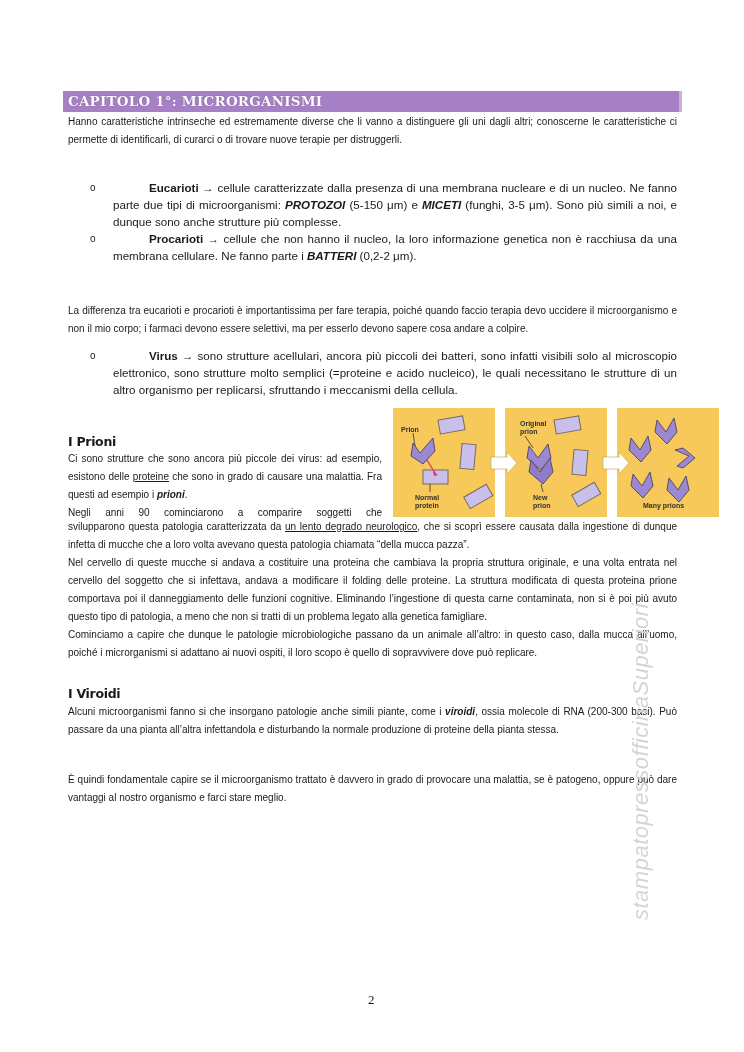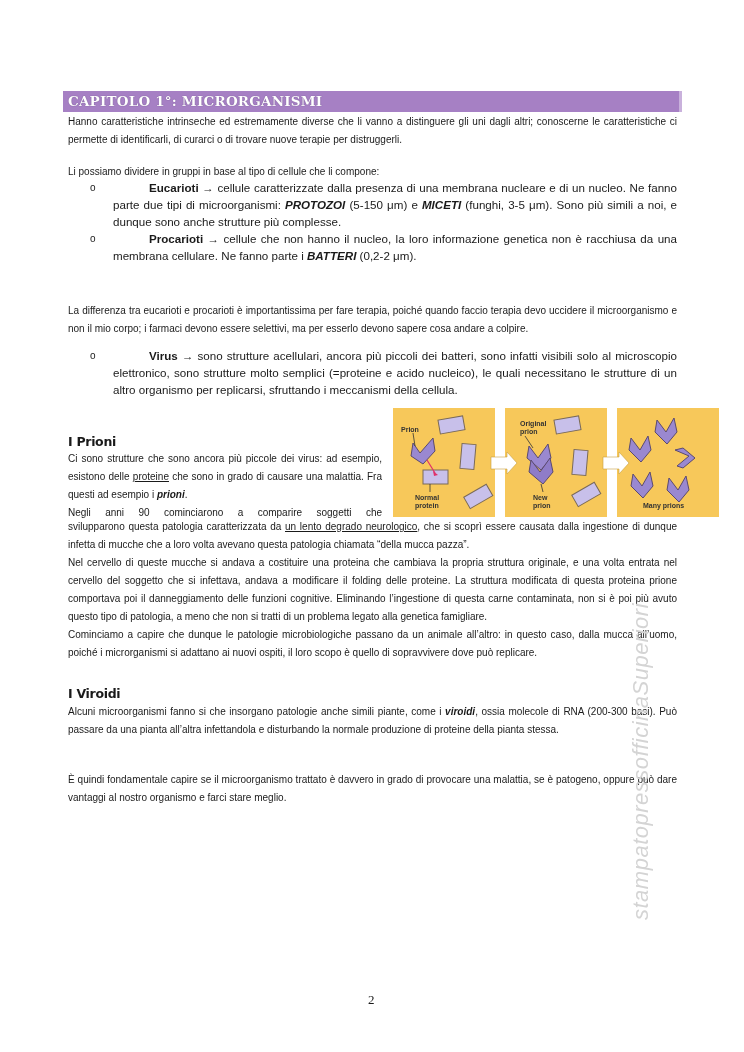--- a/index.html
+++ b/index.html
@@ -31,23 +31,20 @@
 <div class="page">
 
   <div class="chapter-bar">
     <span>CAPITOLO 1°:  MICRORGANISMI</span>
   </div>
 
   <div class="text" style="left:68px; top:113px; width:609px;">
     <p>Hanno caratteristiche intrinseche ed estremamente diverse che li vanno a distinguere gli uni dagli altri; conoscerne le caratteristiche ci permette di identificarli, di curarci o di trovare nuove terapie per distruggerli.</p>
   </div>
 
-  <div class="text" style="left:68px; top:163px; width:609px;">
-    <p>Li possiamo dividere in gruppi in base al tipo di cellule che li compone:</p>
-  </div>
 
   <div class="bullet-list" style="top:180px;">
     <div class="bullet-item">
       <span class="bullet-mark">o</span>
       <span class="b">Eucarioti</span>
       <span>→</span><span> cellule caratterizzate dalla presenza di una membrana nucleare e di un nucleo. Ne fanno parte due tipi di microorganismi: </span><span class="bi">PROTOZOI</span><span> (5-150 μm) e </span><span class="bi">MICETI</span><span> (funghi, 3-5 μm). Sono più simili a noi, e dunque sono anche strutture più complesse.</span>
     </div>
     <div class="bullet-item">
       <span class="bullet-mark">o</span>
       <span class="b">Procarioti</span>

